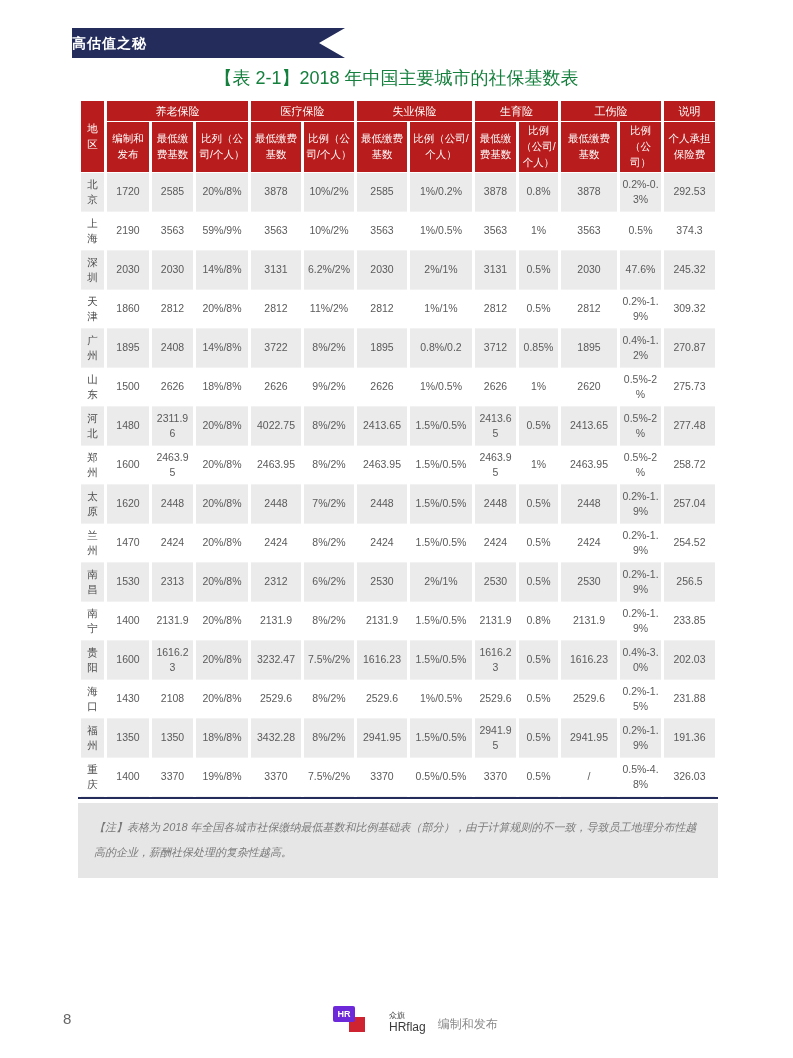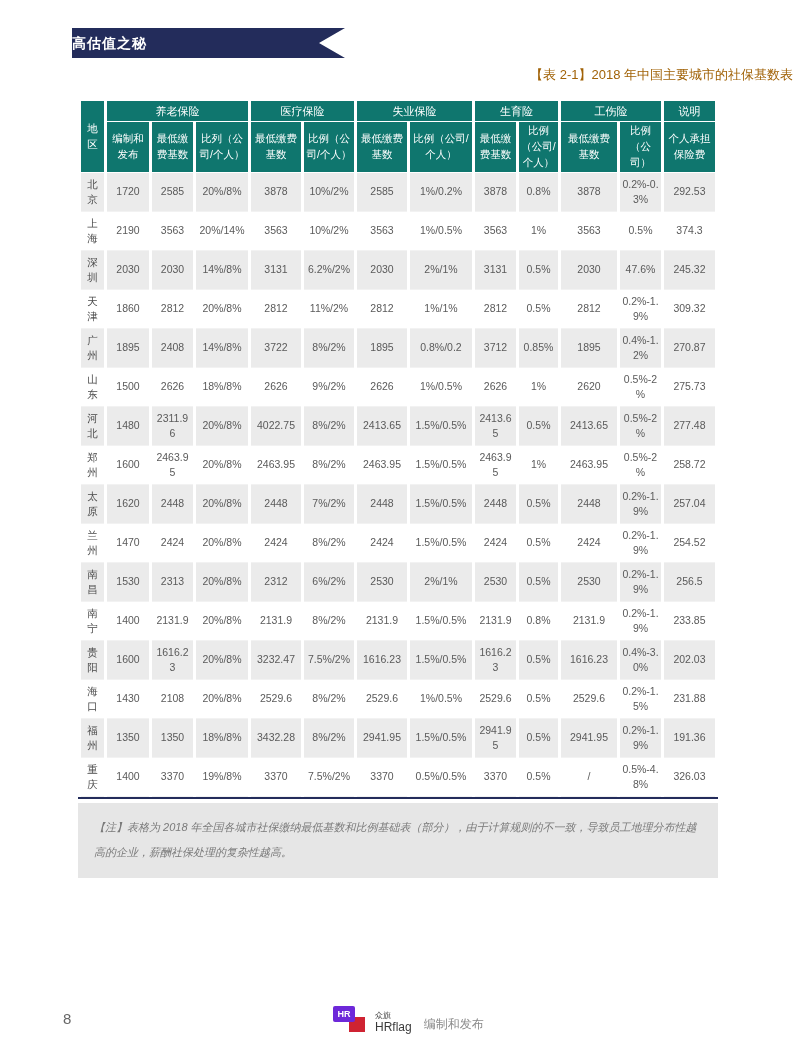--- a/index.html
+++ b/index.html
@@ -7,32 +7,32 @@
 
   
   .banner{
     position:absolute;left:72px;top:28px;width:273px;height:30px;
     background:#232c5b;color:#fff;font-size:14px;font-weight:bold;
     letter-spacing:1px;line-height:30px;padding-left:0;box-sizing:border-box;
     clip-path:polygon(0 0,100% 0,calc(100% - 26px) 50%,100% 100%,0 100%);
   }
 
   .table-title{
-    position:absolute;left:0;top:66px;width:100%;text-align:right;
-    font-size:13px;color:#a16207;
+    position:absolute;left:0;top:66px;width:100%;text-align:center;
+    font-size:18px;color:#15803d;
   }
 
   
   table.sheet{
     position:absolute;left:78px;top:100px;width:640px;
     border-collapse:separate;border-spacing:3px 1px;table-layout:fixed;
     border-bottom:2px solid #232c5b;
   }
   table.sheet th{
-    background:#0f766e;color:#ffffff;font-weight:normal;
+    background:#b91c1c;color:#ffffff;font-weight:normal;
     font-size:10.5px;text-align:center;vertical-align:middle;
     padding:1px 2px;line-height:1.5;
   }
   table.sheet th.group-th{height:18px;font-size:11px;}
   table.sheet th.sub-th{height:48px;}
   table.sheet td{
     font-size:10.5px;color:#5a5a5a;text-align:center;vertical-align:middle;
     height:36px;padding:1px 2px;line-height:1.45;background:#ffffff;
     word-break:break-word;box-shadow:0 1px 0 rgba(0,0,0,0.05);
   }
@@ -49,21 +49,21 @@
   
   .page-number{position:absolute;left:63px;top:1010px;font-size:15px;color:#666;}
   .footer-logo{position:absolute;left:333px;top:1006px;display:flex;align-items:flex-end;}
   .logo-mark{position:relative;width:34px;height:28px;flex:0 0 auto;}
   .logo-sq-red{position:absolute;left:16px;top:11px;width:16px;height:15px;background:#cf2332;}
   .logo-sq-blue{
     position:absolute;left:0;top:0;width:22px;height:16px;background:#6d28d9;
     color:#fff;font-size:9px;font-weight:bold;text-align:center;line-height:16px;
     border-radius:2px;
   }
-  .logo-text{margin-left:8px;line-height:1.1;}
+  .logo-text{margin-left:22px;line-height:1.1;}
   .logo-cn{font-size:8px;color:#3a3a3a;}
   .logo-en{font-size:12px;color:#3a3a3a;}
   .logo-suffix{margin-left:12px;font-size:12px;color:#8a8a8a;padding-bottom:1px;}
 </style>
 </head>
 <body>
 
 <div class="banner">
   <span>高估值之秘</span>
 </div>
@@ -124,21 +124,21 @@
         <td>3878</td>
         <td>0.8%</td>
         <td>3878</td>
         <td>0.2%-0.3%</td>
         <td>292.53</td>
       </tr>
       <tr>
         <td>上海</td>
         <td>2190</td>
         <td>3563</td>
-        <td>20%/14%</td>
+        <td>59%/9%</td>
         <td>3563</td>
         <td>10%/2%</td>
         <td>3563</td>
         <td>1%/0.5%</td>
         <td>3563</td>
         <td>1%</td>
         <td>3563</td>
         <td>0.5%</td>
         <td>374.3</td>
       </tr>

